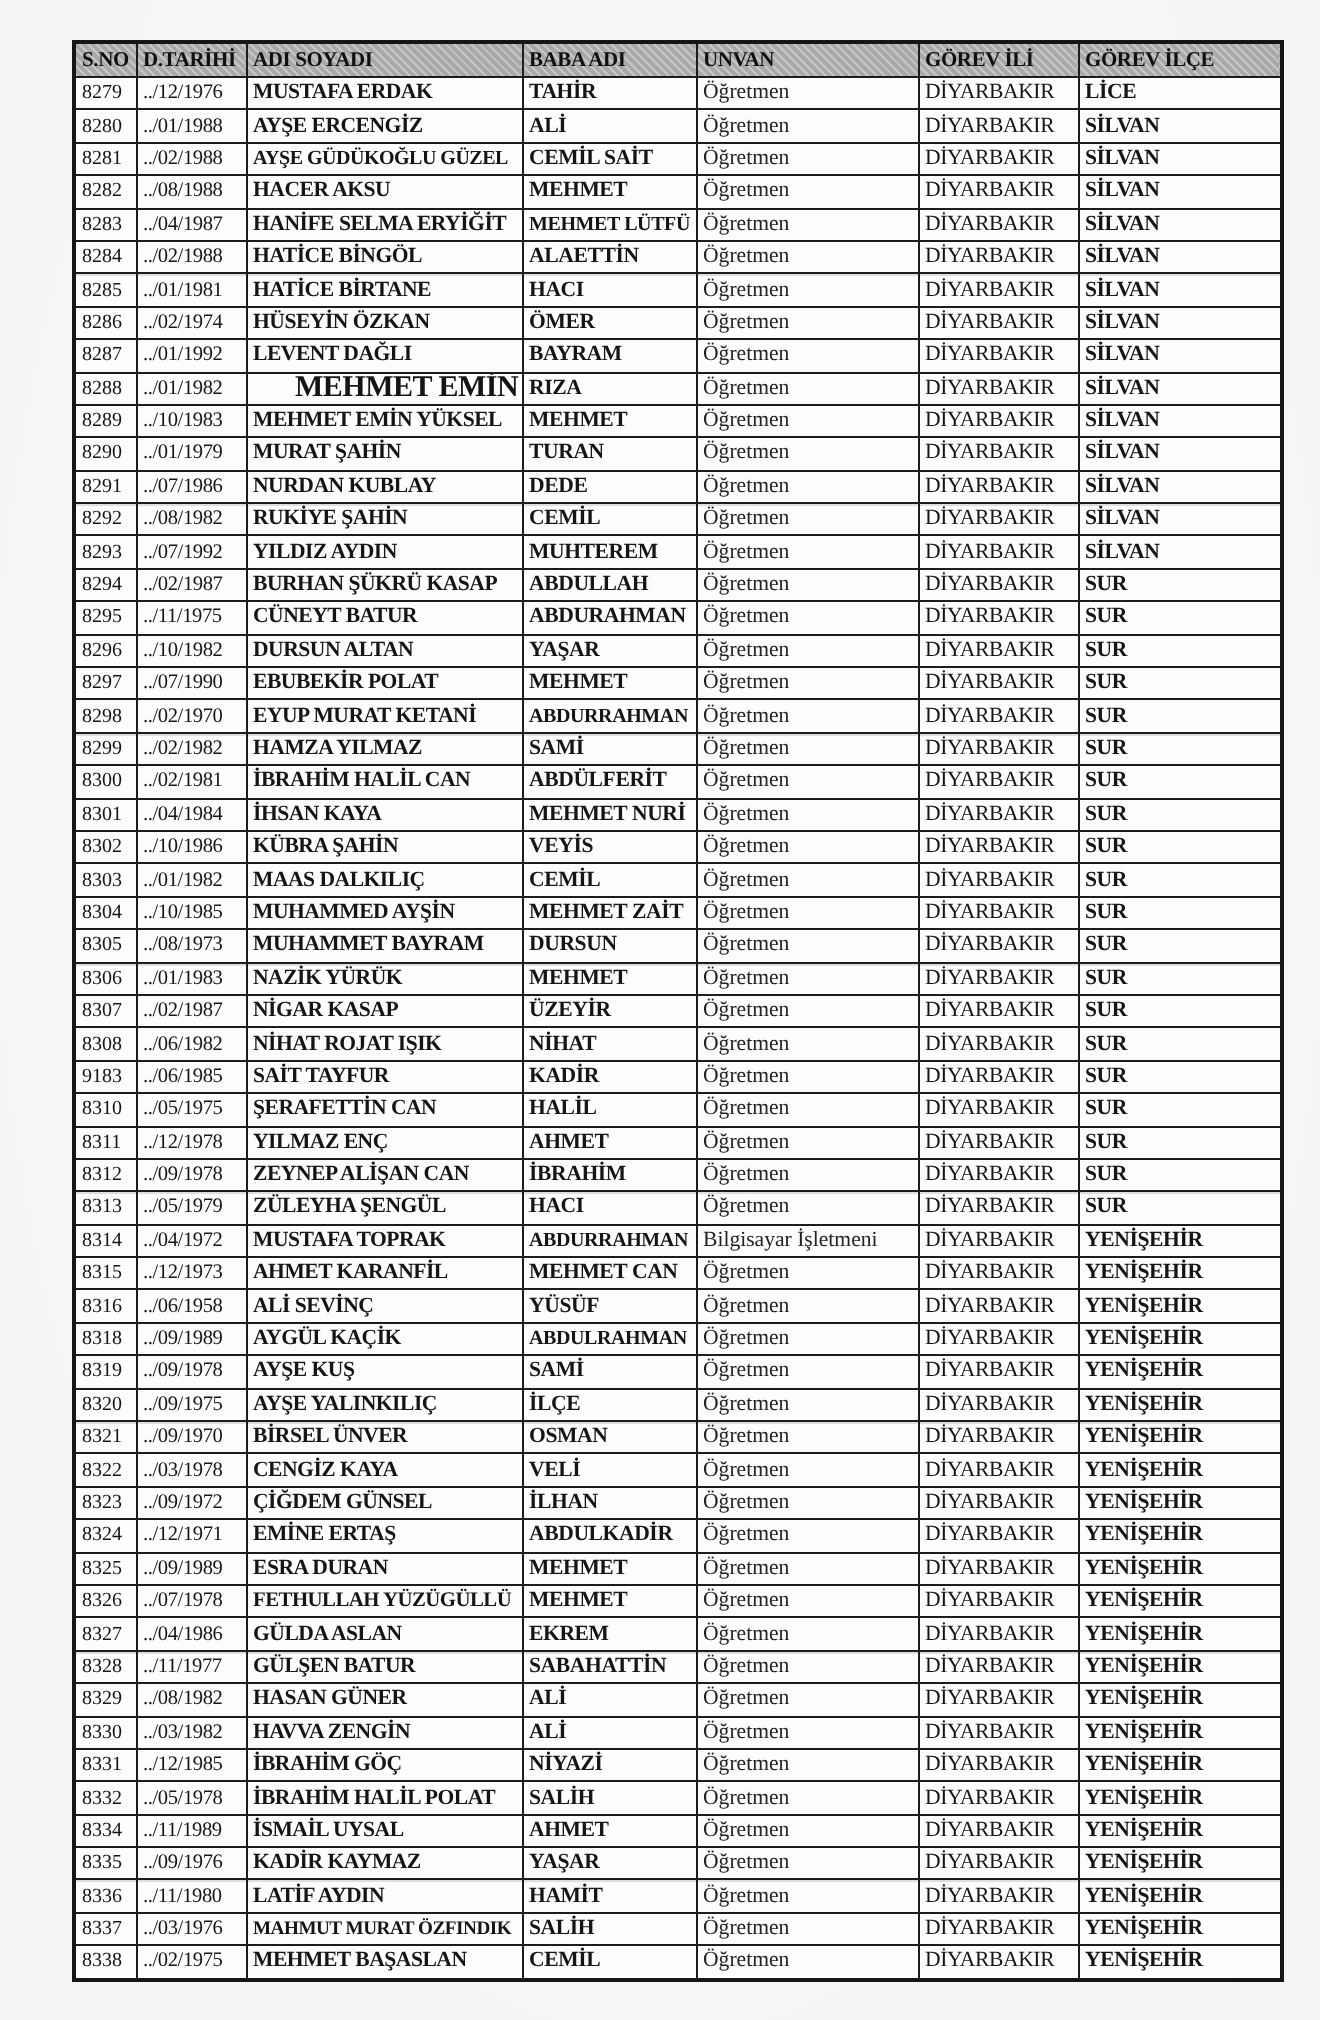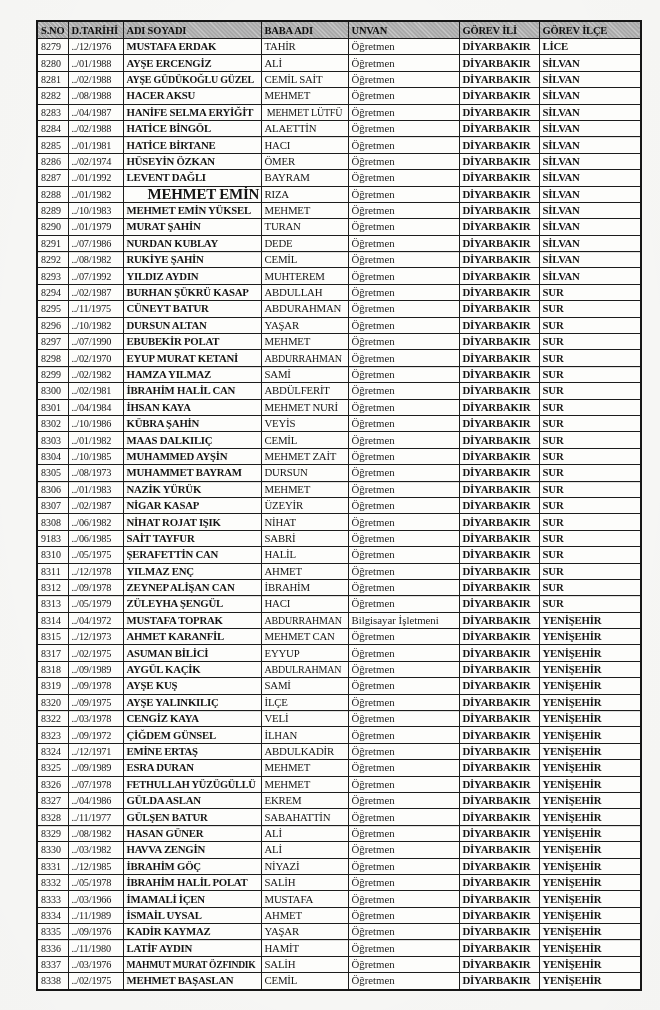--- a/index.html
+++ b/index.html
@@ -44,23 +44,23 @@
   }
   td{
     height:15.4px;
     font-size:10.8px;
     line-height:15px;
     background:#fdfdfb;
   }
   td.c-sno{text-align:left;font-size:10px;}
   td.c-date{font-size:10.3px;letter-spacing:-0.2px;}
   td.c-name{font-weight:600;letter-spacing:-0.25px;}
-  td.c-baba{font-weight:400;letter-spacing:-0.2px;}
+  td.c-baba{font-weight:700;letter-spacing:-0.2px;}
   td.c-unvan{font-weight:400;color:#222;}
-  td.c-il{font-weight:700;letter-spacing:-0.2px;}
+  td.c-il{font-weight:400;letter-spacing:-0.2px;}
   td.c-ilce{font-weight:600;letter-spacing:-0.2px;}
   
   tbody tr:nth-child(7n) td{box-shadow:0 1px 0 rgba(0,0,0,0.12) inset;}
 </style>
 </head>
 <body>
 
 <div class="scan-page">
   <table class="roster">
     <colgroup>
@@ -351,21 +351,21 @@
           <td class="c-name">NİHAT ROJAT IŞIK</td>
           <td class="c-baba">NİHAT</td>
           <td class="c-unvan">Öğretmen</td>
           <td class="c-il">DİYARBAKIR</td>
           <td class="c-ilce">SUR</td>
         </tr>
         <tr>
           <td class="c-sno">9183</td>
           <td class="c-date">../06/1985</td>
           <td class="c-name">SAİT TAYFUR</td>
-          <td class="c-baba">SABRİ</td>
+          <td class="c-baba">KADİR</td>
           <td class="c-unvan">Öğretmen</td>
           <td class="c-il">DİYARBAKIR</td>
           <td class="c-ilce">SUR</td>
         </tr>
         <tr>
           <td class="c-sno">8310</td>
           <td class="c-date">../05/1975</td>
           <td class="c-name">ŞERAFETTİN CAN</td>
           <td class="c-baba">HALİL</td>
           <td class="c-unvan">Öğretmen</td>
@@ -411,24 +411,24 @@
         <tr>
           <td class="c-sno">8315</td>
           <td class="c-date">../12/1973</td>
           <td class="c-name">AHMET KARANFİL</td>
           <td class="c-baba">MEHMET CAN</td>
           <td class="c-unvan">Öğretmen</td>
           <td class="c-il">DİYARBAKIR</td>
           <td class="c-ilce">YENİŞEHİR</td>
         </tr>
         <tr>
-          <td class="c-sno">8317</td>
-          <td class="c-date">../02/1975</td>
-          <td class="c-name">ASUMAN BİLİCİ</td>
-          <td class="c-baba">EYYUP</td>
+          <td class="c-sno">8316</td>
+          <td class="c-date">../06/1958</td>
+          <td class="c-name">ALİ SEVİNÇ</td>
+          <td class="c-baba">YÜSÜF</td>
           <td class="c-unvan">Öğretmen</td>
           <td class="c-il">DİYARBAKIR</td>
           <td class="c-ilce">YENİŞEHİR</td>
         </tr>
         <tr>
           <td class="c-sno">8318</td>
           <td class="c-date">../09/1989</td>
           <td class="c-name">AYGÜL KAÇİK</td>
           <td class="c-baba" style="font-size: 10px;">ABDULRAHMAN</td>
           <td class="c-unvan">Öğretmen</td>
@@ -447,20 +447,29 @@
         <tr>
           <td class="c-sno">8320</td>
           <td class="c-date">../09/1975</td>
           <td class="c-name">AYŞE YALINKILIÇ</td>
           <td class="c-baba">İLÇE</td>
           <td class="c-unvan">Öğretmen</td>
           <td class="c-il">DİYARBAKIR</td>
           <td class="c-ilce">YENİŞEHİR</td>
         </tr>
         <tr>
+          <td class="c-sno">8321</td>
+          <td class="c-date">../09/1970</td>
+          <td class="c-name">BİRSEL ÜNVER</td>
+          <td class="c-baba">OSMAN</td>
+          <td class="c-unvan">Öğretmen</td>
+          <td class="c-il">DİYARBAKIR</td>
+          <td class="c-ilce">YENİŞEHİR</td>
+        </tr>
+        <tr>
           <td class="c-sno">8322</td>
           <td class="c-date">../03/1978</td>
           <td class="c-name">CENGİZ KAYA</td>
           <td class="c-baba">VELİ</td>
           <td class="c-unvan">Öğretmen</td>
           <td class="c-il">DİYARBAKIR</td>
           <td class="c-ilce">YENİŞEHİR</td>
         </tr>
         <tr>
           <td class="c-sno">8323</td>
@@ -541,29 +550,20 @@
           <td class="c-baba">NİYAZİ</td>
           <td class="c-unvan">Öğretmen</td>
           <td class="c-il">DİYARBAKIR</td>
           <td class="c-ilce">YENİŞEHİR</td>
         </tr>
         <tr>
           <td class="c-sno">8332</td>
           <td class="c-date">../05/1978</td>
           <td class="c-name">İBRAHİM HALİL POLAT</td>
           <td class="c-baba">SALİH</td>
-          <td class="c-unvan">Öğretmen</td>
-          <td class="c-il">DİYARBAKIR</td>
-          <td class="c-ilce">YENİŞEHİR</td>
-        </tr>
-        <tr>
-          <td class="c-sno">8333</td>
-          <td class="c-date">../03/1966</td>
-          <td class="c-name">İMAMALİ İÇEN</td>
-          <td class="c-baba">MUSTAFA</td>
           <td class="c-unvan">Öğretmen</td>
           <td class="c-il">DİYARBAKIR</td>
           <td class="c-ilce">YENİŞEHİR</td>
         </tr>
         <tr>
           <td class="c-sno">8334</td>
           <td class="c-date">../11/1989</td>
           <td class="c-name">İSMAİL UYSAL</td>
           <td class="c-baba">AHMET</td>
           <td class="c-unvan">Öğretmen</td>

